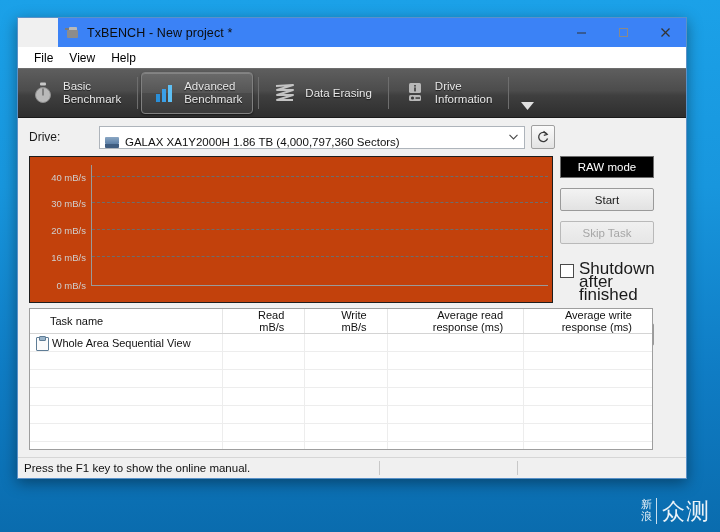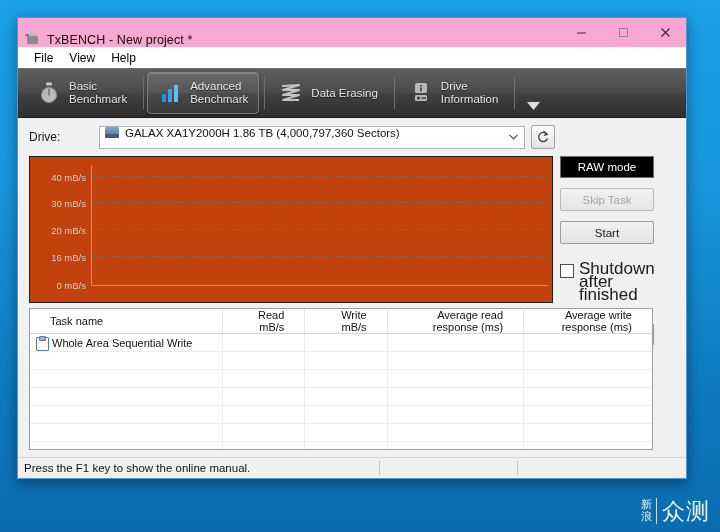--- a/index.html
+++ b/index.html
@@ -25,25 +25,26 @@
     background: #f0f0f0;
     border: 1px solid #5a91c8;
     box-shadow: 0 4px 14px rgba(0,0,0,0.40);
     display: flex;
     flex-direction: column;
   }
 
   
   .titlebar {
     height: 29px;
-    background: #f9a8d4;
-    display: flex;
-    align-items: flex-end;
-    position: relative;
-    flex: none;
+    background: #3b82f6;
+    display: flex;
+    align-items: center;
+    position: relative;
+    flex: none;
+    margin-left: 40px;
   }
   .title-icon {
     width: 16px;
     height: 16px;
     margin-left: 7px;
     margin-right: 6px;
     position: relative;
     flex: none;
   }
   .title-icon .body {
@@ -103,21 +104,21 @@
   }
 
   
   .toolbar {
     height: 48px;
     background: linear-gradient(to bottom, #5e5e5e 0%, #4c4c4c 45%, #3f3f3f 55%, #2e2e2e 100%);
     border-top: 1px solid #6d6d6d;
     border-bottom: 1px solid #1a1a1a;
     display: flex;
     align-items: center;
-    padding-left: 8px;
+    padding-left: 2px;
     flex: none;
     position: relative;
   }
   .tool-tab {
     height: 40px;
     display: flex;
     align-items: center;
     padding: 0 10px;
     margin-right: 2px;
     border: 1px solid transparent;
@@ -183,21 +184,21 @@
     width: 70px;
     font-size: 12px;
     color: #1a1a1a;
   }
   .drive-combo {
     width: 424px;
     height: 21px;
     background: #ffffff;
     border: 1px solid #aeb4bb;
     display: flex;
-    align-items: flex-start;
+    align-items: flex-end;
     position: relative;
   }
   .drive-combo .hddicon {
     width: 14px; height: 11px;
     margin-left: 5px; margin-right: 6px;
     position: relative;
     flex: none;
   }
   .drive-combo .hddicon .plate {
     position: absolute; left:0; top:0;
@@ -572,22 +573,22 @@
           <span class="ytick">16 mB/s</span>
         </div>
         <div class="gridline" style="top:100%; border-top:none;">
           <span class="ytick">0 mB/s</span>
         </div>
       </div>
     </div>
 
     <div class="side">
       <div class="raw-mode">RAW mode</div>
+      <div class="btn mt">Start</div>
       <div class="btn mt disabled">Skip Task</div>
-      <div class="btn mt">Start</div>
       <div class="chk-row">
         <div class="chkbox"></div>
         <div class="chk-label">Shutdown
 after finished</div>
       </div>
       <div class="btn registers">Registers Task</div>
     </div>
 
     <div class="table-wrap">
       <table class="results">
@@ -608,21 +609,21 @@
           </tr>
         </thead>
         <tbody>
           <tr>
             <td>
               <div class="task-cell">
                 <div class="clipboard">
                   <div class="sheet"></div>
                     <div class="clip"></div>
                 </div>
-                <span>Whole Area Sequential Write</span>
+                <span>Whole Area Sequential View</span>
               </div>
             </td>
             <td></td>
             <td></td>
             <td></td>
             <td></td>
           </tr>
           <tr>
               <td></td>
               <td></td>

